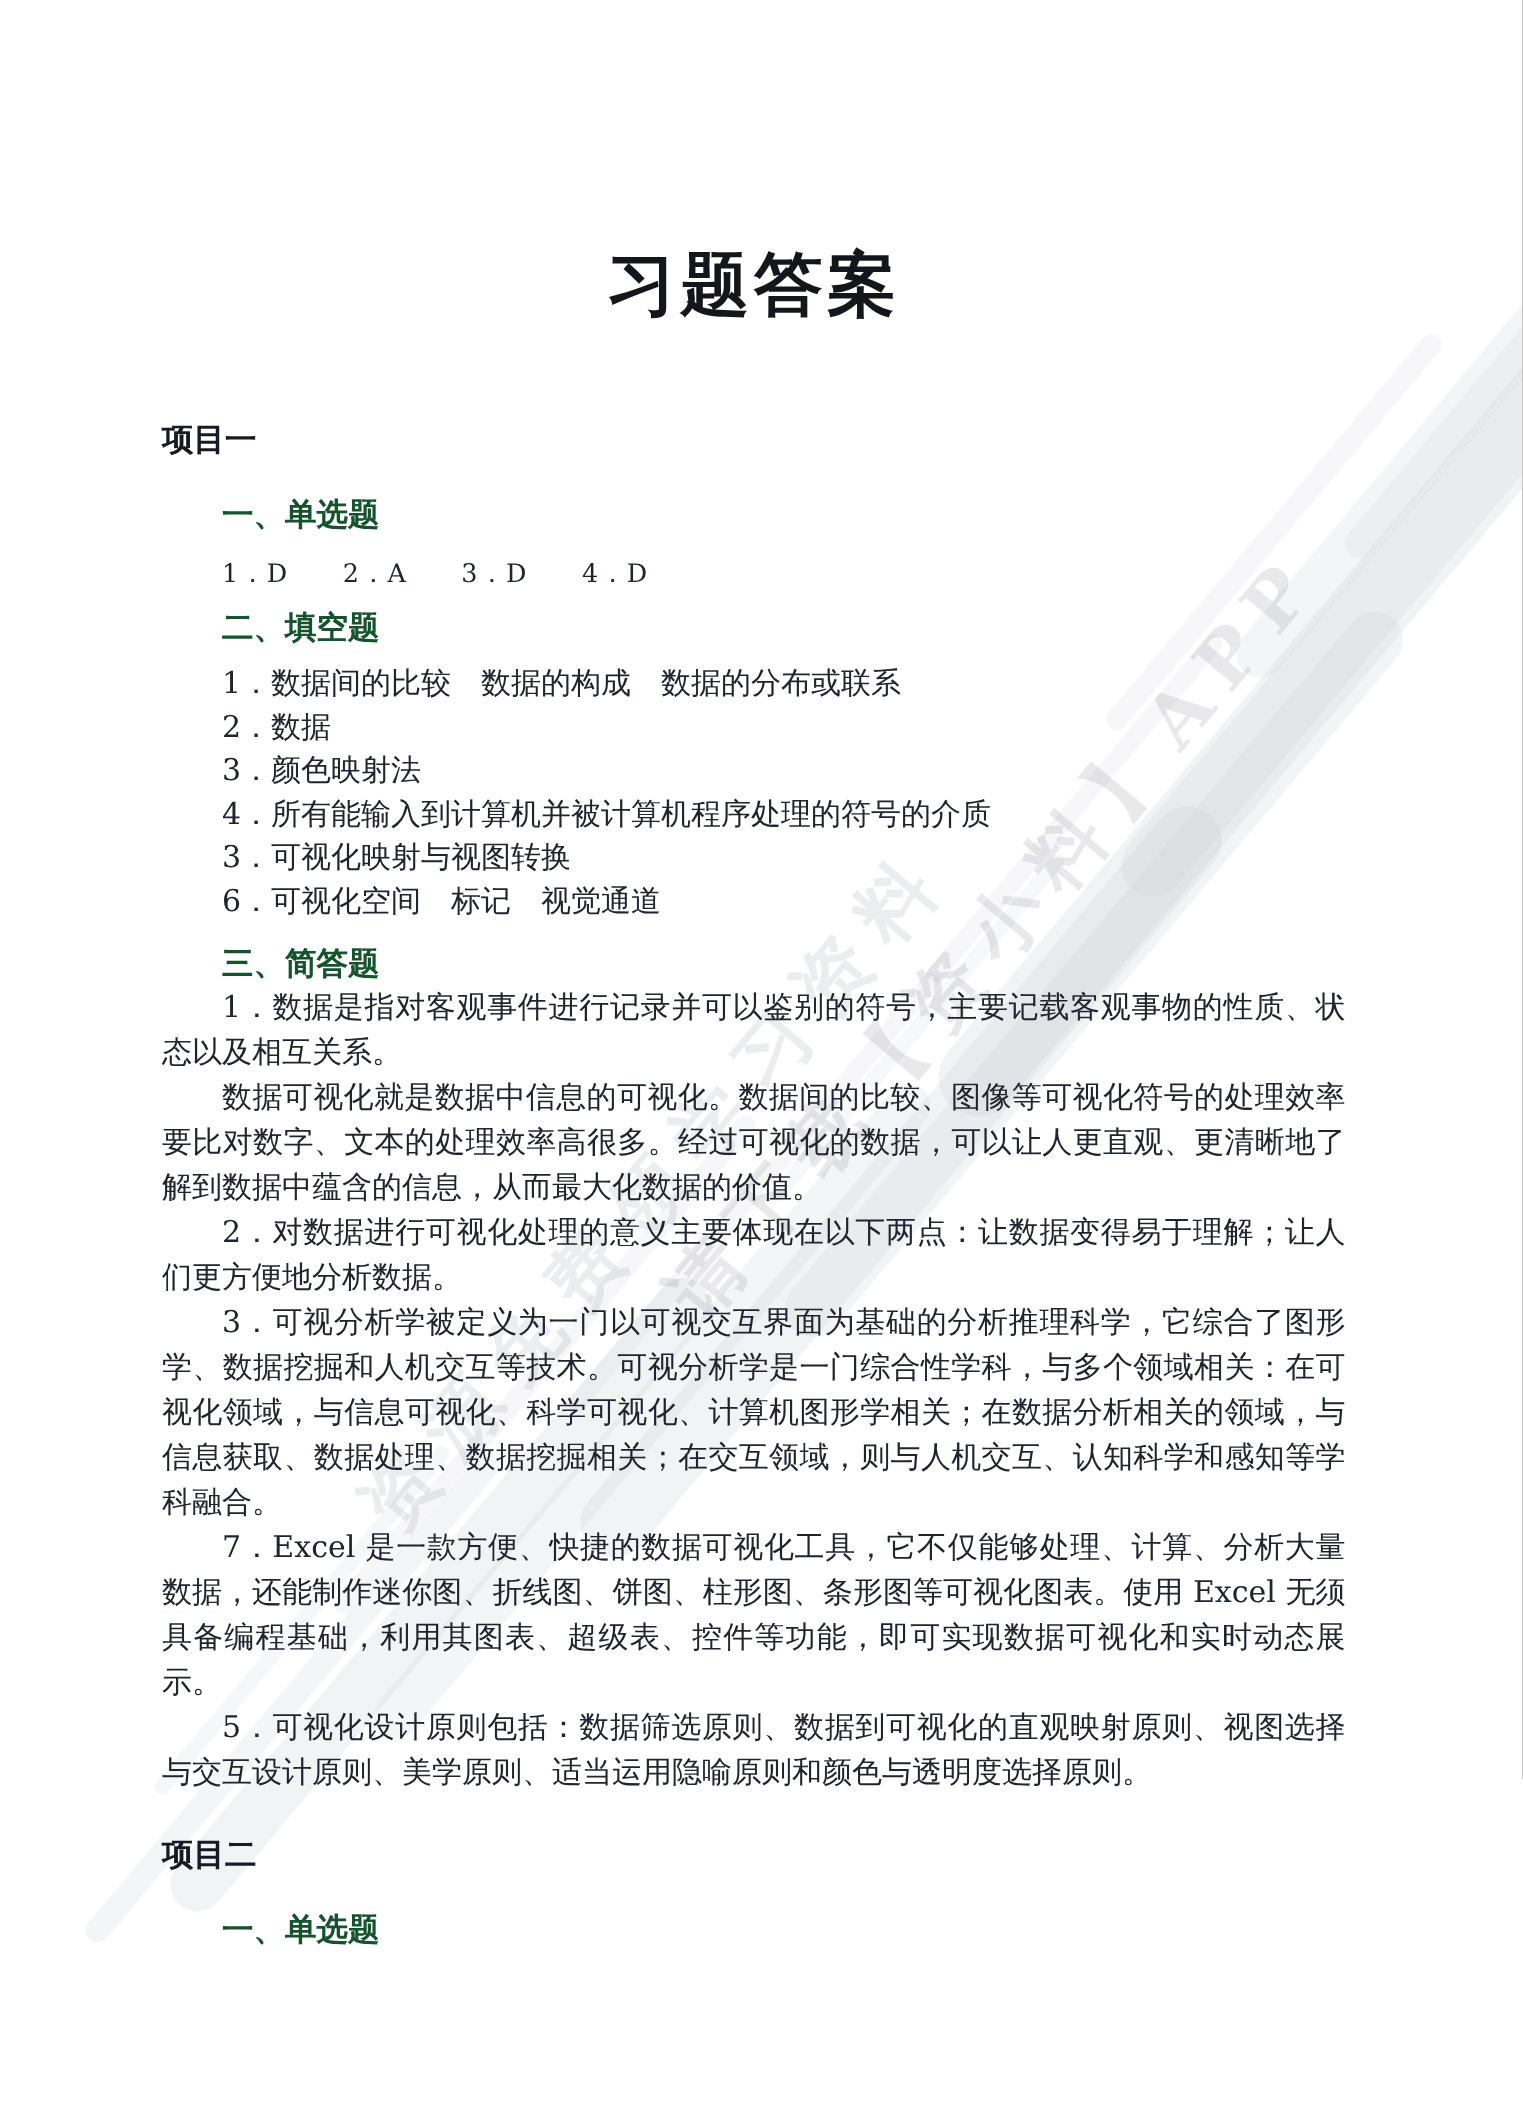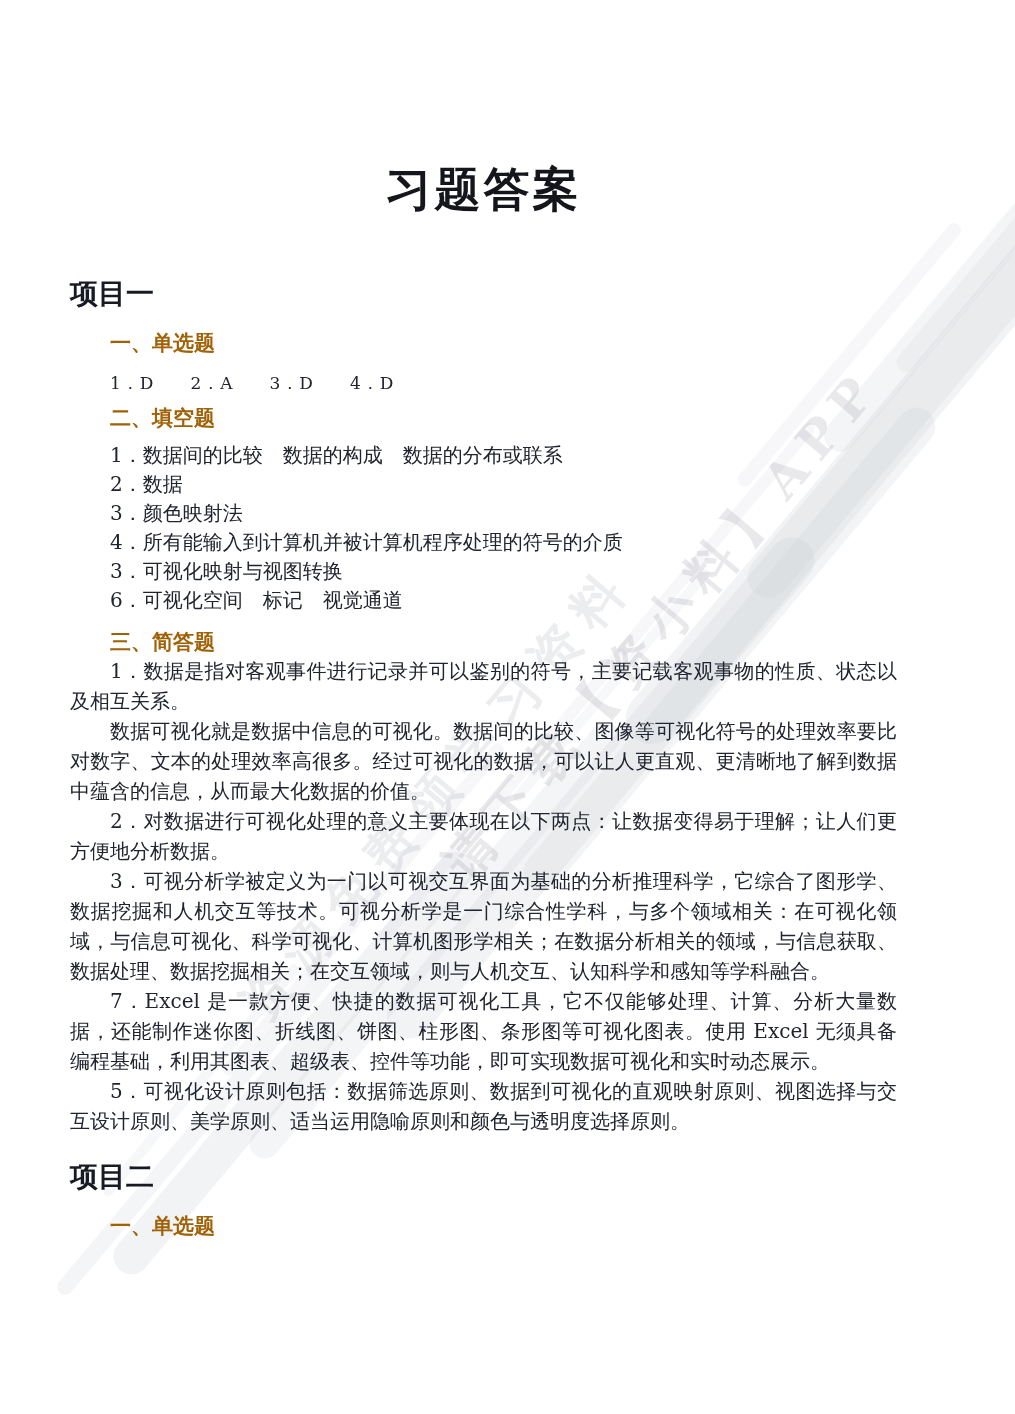--- a/index.html
+++ b/index.html
@@ -25,49 +25,49 @@
     font-weight:bold;
     white-space:nowrap;
     transform:rotate(-50deg);
     transform-origin:left top;
   }
   .wm-line1 { left:226px; top:992px; font-size:50px; letter-spacing:14px; color:rgba(70,76,98,0.10); }
   .wm-line2 { left:430px; top:850px; font-size:50px; letter-spacing:12px; color:rgba(70,76,98,0.12); }
   
   .content {
     position:relative; z-index:1;
-    padding:163px 118px 0 70px;
+    padding:163px 118px 0 108px;
     font-family:"DejaVu Serif","Liberation Serif",serif;
   }
   .doc-title {
     margin:0;
     font-family:"DejaVu Sans","Liberation Sans",sans-serif;
     font-weight:700;
     font-size:46px;
     line-height:52px;
     letter-spacing:3px;
     text-align:center;
     color:#14161c;
   }
   .project-heading {
     margin:64px 0 0 0;
     font-family:Liberation Sans, sans-serif;
     font-weight:700;
-    font-size:28px;
+    font-size:21px;
     line-height:29px;
     color:#171a22;
   }
   .project-heading.second { margin-top:26px; }
   .sub-heading {
     margin:22px 0 0 40px;
     font-family:"DejaVu Sans","Liberation Sans",sans-serif;
     font-weight:700;
     font-size:21px;
     line-height:27px;
-    color:#a16207;
+    color:#14532d;
   }
   .sub-heading.tight { margin-top:9px; }
   .sub-heading.mid { margin-top:14px; }
   .answers-line {
     margin:13px 0 0 40px;
     font-size:17px;
     line-height:26px;
     letter-spacing:1px;
   }
   .fill-list { margin-top:9px; }

